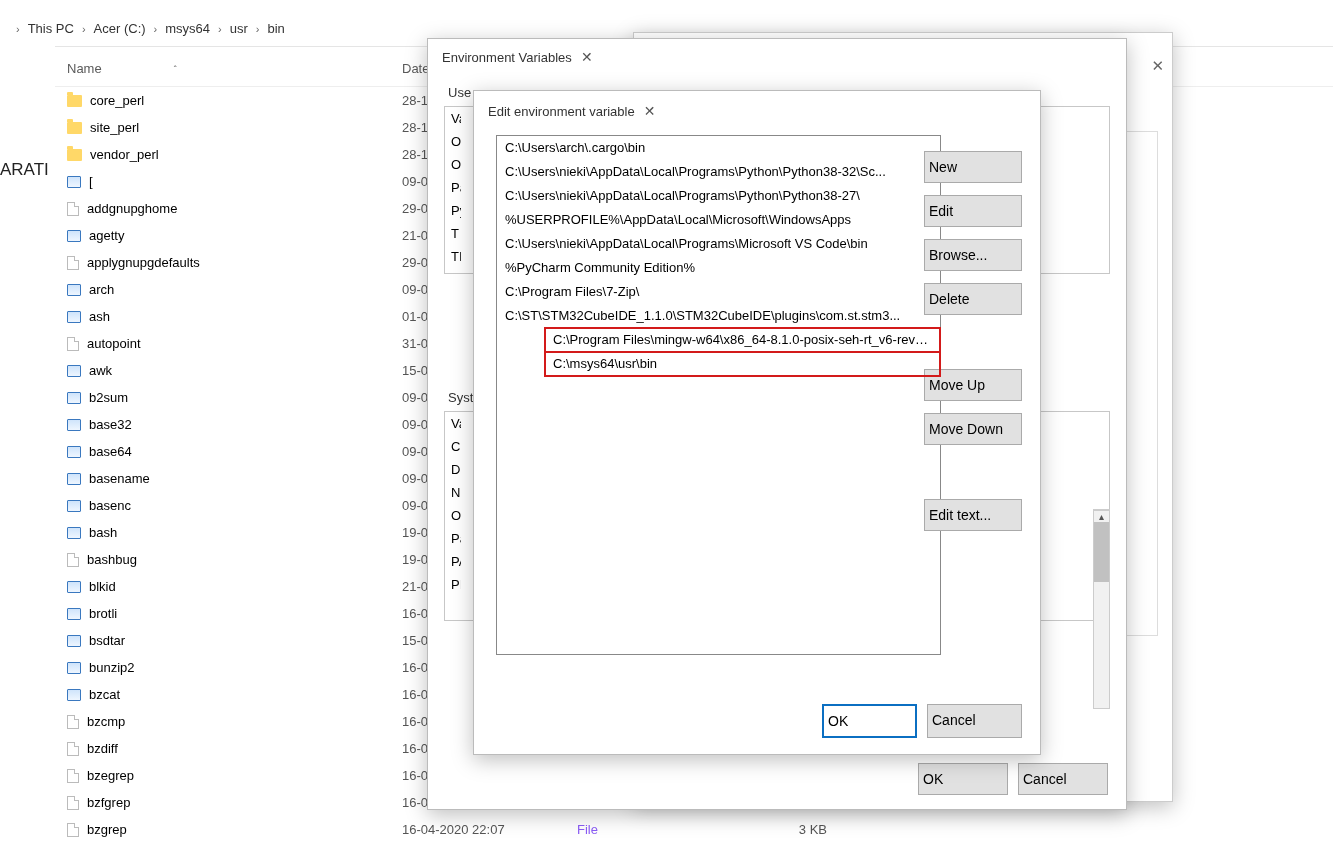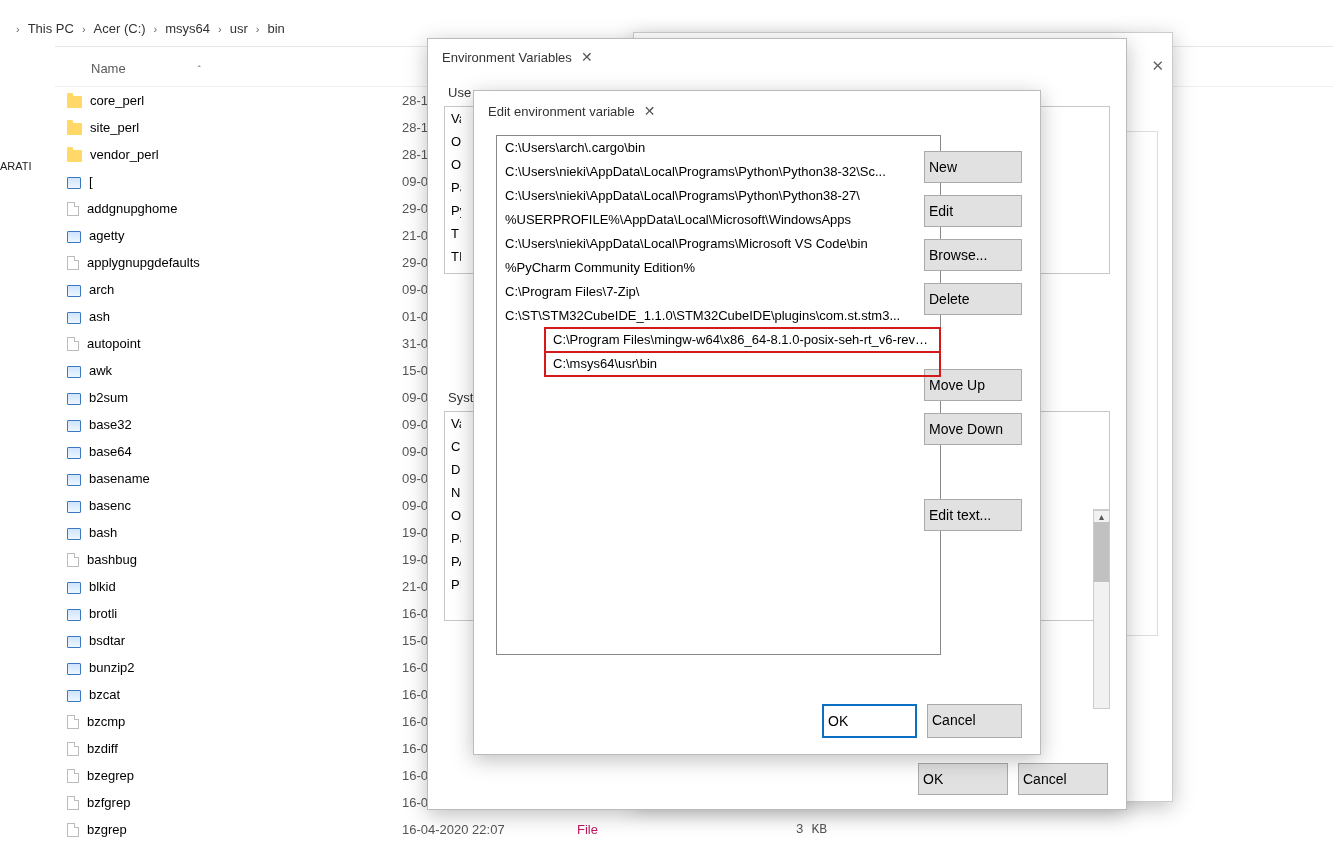--- a/index.html
+++ b/index.html
@@ -3,35 +3,35 @@
 <meta charset="utf-8">
 <style>
 * { box-sizing: border-box; margin: 0; padding: 0; font-family: "Segoe UI", Tahoma, sans-serif; font-size: 13px; }
 body { background: #fff; color: #000; width: 1333px; height: 843px; overflow: hidden; position: relative; }
 
 
 .breadcrumb { position: absolute; top: 21px; left: 10px; display: flex; align-items: center; gap: 2px; color: #333; }
 .breadcrumb .chev { color: #666; margin: 0 6px; font-size: 11px; }
 
 
-.sidefrag { position: absolute; top: 160px; left: 0; width: 40px; font-size: 11px; color: #222; }
+.sidefrag { position: absolute; top: 160px; left: 0; width: 40px; font-size: 17px; color: #222; }
 
 
 .filepane { position: absolute; top: 46px; left: 55px; right: 0; bottom: 0; border-top: 1px solid #e5e5e5; padding-top: 8px; }
 .filehead { display: flex; color: #5a5a5a; font-size: 13px; padding: 6px 12px 10px 12px; border-bottom: 1px solid #eee; }
-.col-name { width: 335px; display: flex; align-items: center; gap: 72px; margin-left: 24px; }
+.col-name { width: 335px; display: flex; align-items: center; gap: 72px; }
 .col-date { width: 175px; }
 .sort-up { font-size: 9px; color: #666; }
 
 .filelist { }
 .frow { display: flex; align-items: center; padding: 3px 12px; height: 27px; }
-.frow .fname { width: 335px; display: flex; align-items: flex-end; gap: 8px; }
+.frow .fname { width: 335px; display: flex; align-items: center; gap: 8px; }
 .frow .fdate { width: 175px; color: #555; }
-.frow .ftype { width: 150px; color: #be185d; }
-.frow .fsize { width: 100px; color: #555; text-align: right; font-family: Liberation Mono, monospace; }
+.frow .ftype { width: 150px; color: #8b5cf6; }
+.frow .fsize { width: 100px; color: #555; text-align: right; }
 .ico-folder { width: 15px; height: 12px; background: #ffd868; border-radius: 1px; position: relative; display: inline-block; }
 .ico-folder::before { content: ''; position: absolute; top: -3px; left: 0; width: 6px; height: 3px; background: #ffd868; border-radius: 1px 1px 0 0; }
 .ico-app { width: 14px; height: 12px; border: 1px solid #3a78bf; background: linear-gradient(#cfe4fb, #eef6ff); display: inline-block; border-radius: 1px; }
 .ico-file { width: 12px; height: 14px; border: 1px solid #bbb; background: #fff; display: inline-block; position: relative; }
 .ico-file::after { content:''; position:absolute; top:-1px; right:-1px; width:4px; height:4px; background:#fff; border-left:1px solid #bbb; border-bottom:1px solid #bbb; }
 
 
 .dlg { position: absolute; background: #fff; border: 1px solid #bbb; box-shadow: 0 5px 20px rgba(0,0,0,0.25); }
 .dlg-titlebar { display: flex; justify-content: flex-start; align-items: center; padding: 10px 14px 8px 14px; font-size: 13px; color: #333; }
 .dlg-close { width: 30px; text-align: center; cursor: pointer; font-size: 14px; color: #555; }

